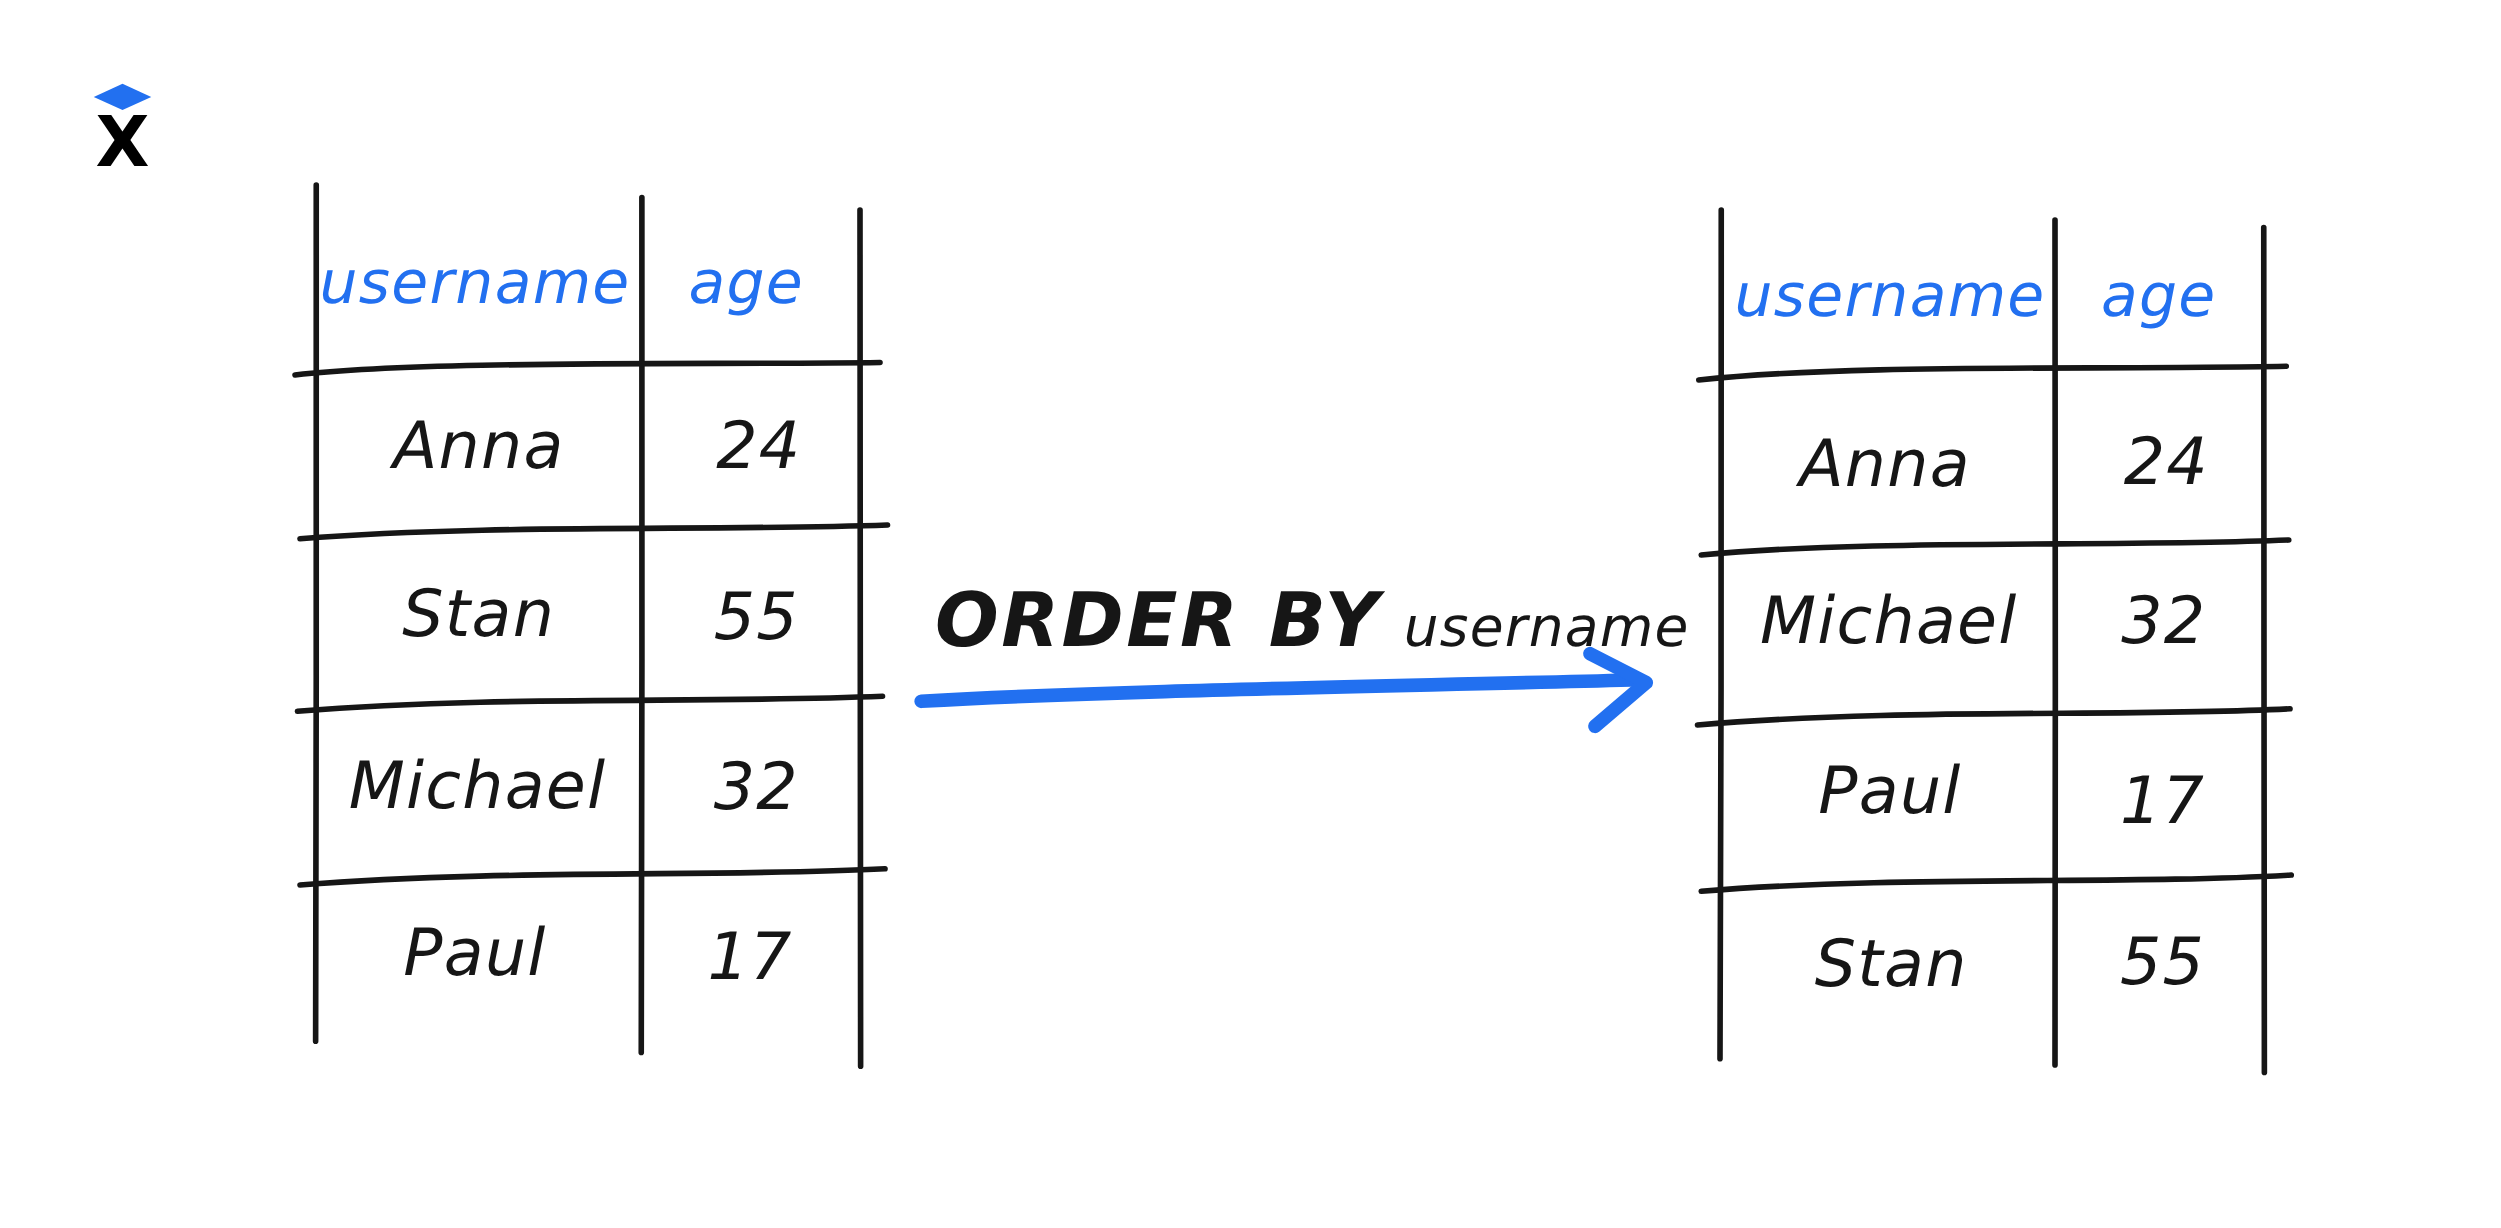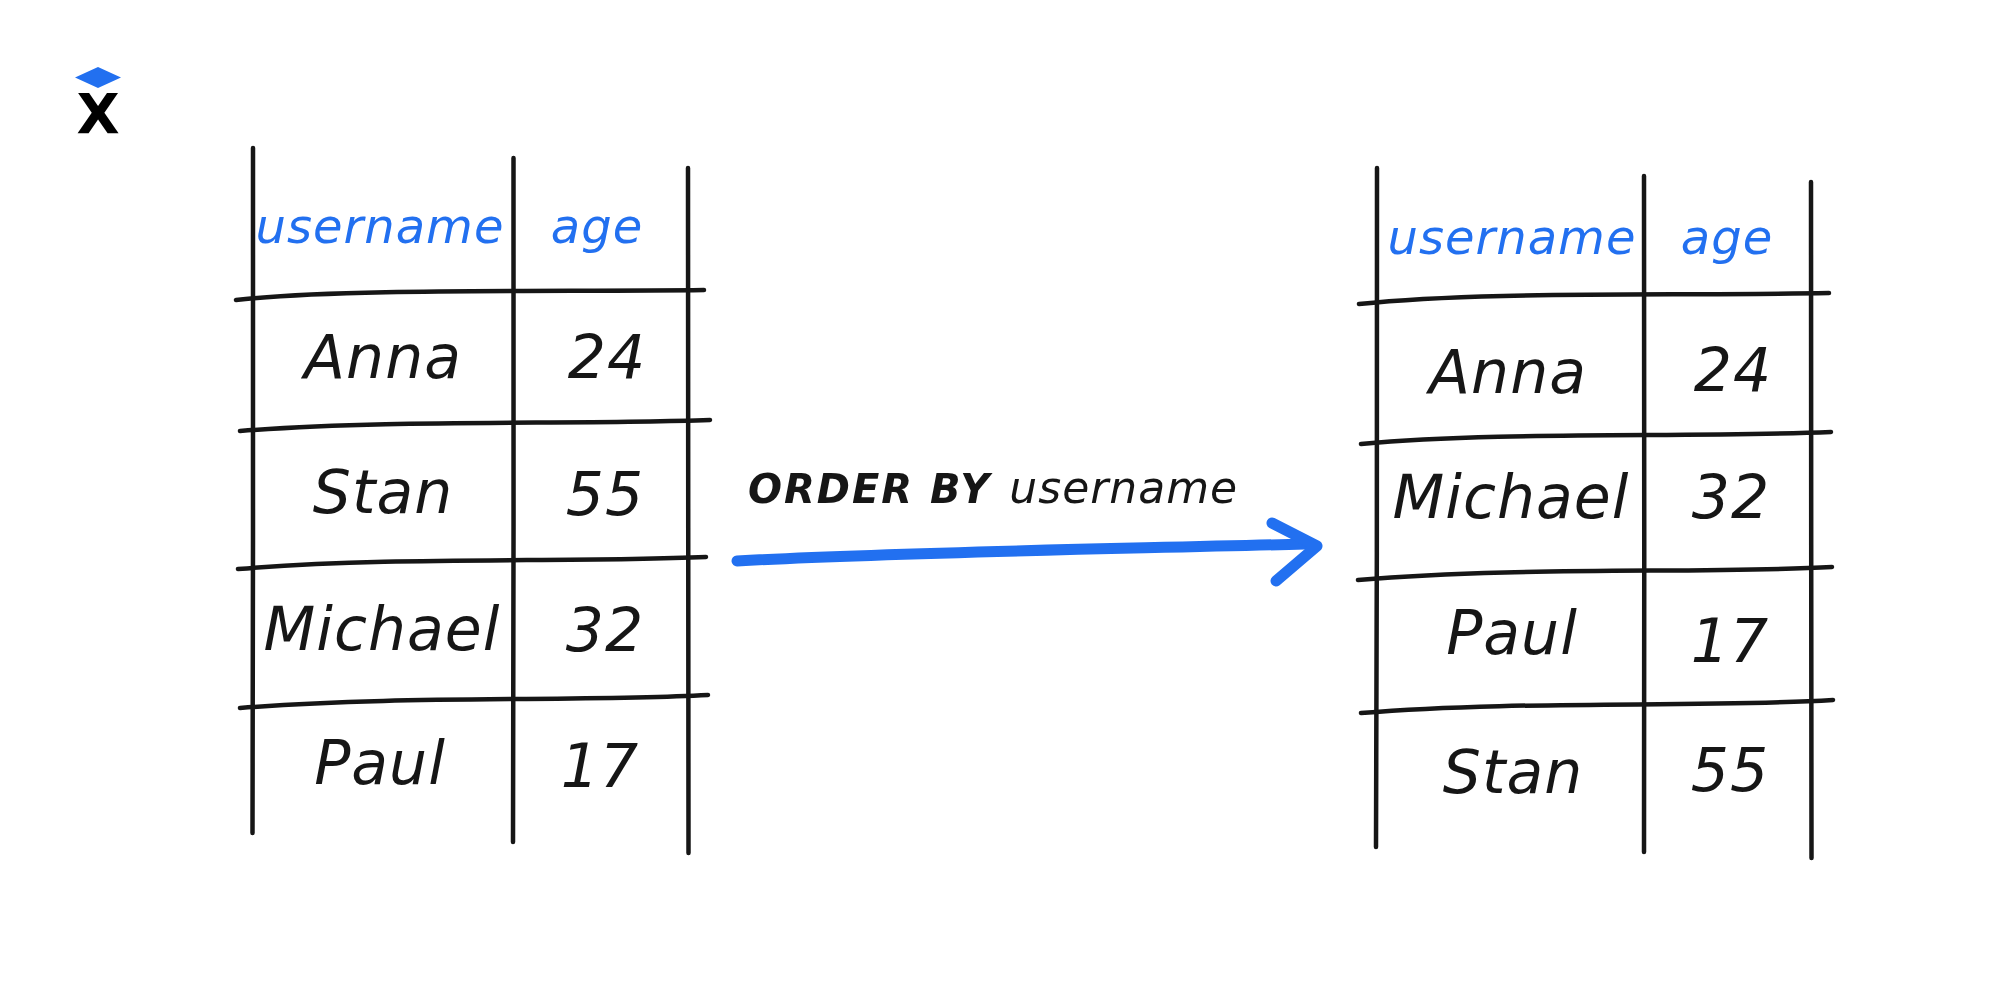--- a/index.html
+++ b/index.html
@@ -26,21 +26,21 @@
   .stroke-blue  { stroke: var(--accent-blue); fill: none; stroke-linecap: round; stroke-linejoin: round; }
   .fill-blue    { fill: var(--accent-blue); stroke: none; }
   .grid  { stroke-width: 4.5px; }
   .arrow { stroke-width: 11px; }
 
   .cell {
     position: absolute;
     transform: translate(-50%, -50%);
     white-space: nowrap;
     font-style: italic;
-    font-size: 60px;
+    font-size: 52px;
     color: var(--ink);
     letter-spacing: 1px;
   }
   .cell.header {
     color: var(--accent-blue);
     font-size: 48px;
     font-weight: 500;
   }
   .op-label {
     position: absolute;
@@ -48,21 +48,21 @@
     top: 462px;
     display: flex;
     align-items: baseline;
     gap: 18px;
     white-space: nowrap;
     color: var(--ink);
   }
   .op-keyword {
     font-style: italic;
     font-weight: 600;
-    font-size: 40px;
+    font-size: 60px;
     letter-spacing: 2px;
   }
   .op-argument {
     font-style: italic;
     font-size: 44px;
     letter-spacing: 1px;
   }
   .logo {
     position: absolute;
     left: 72px;

